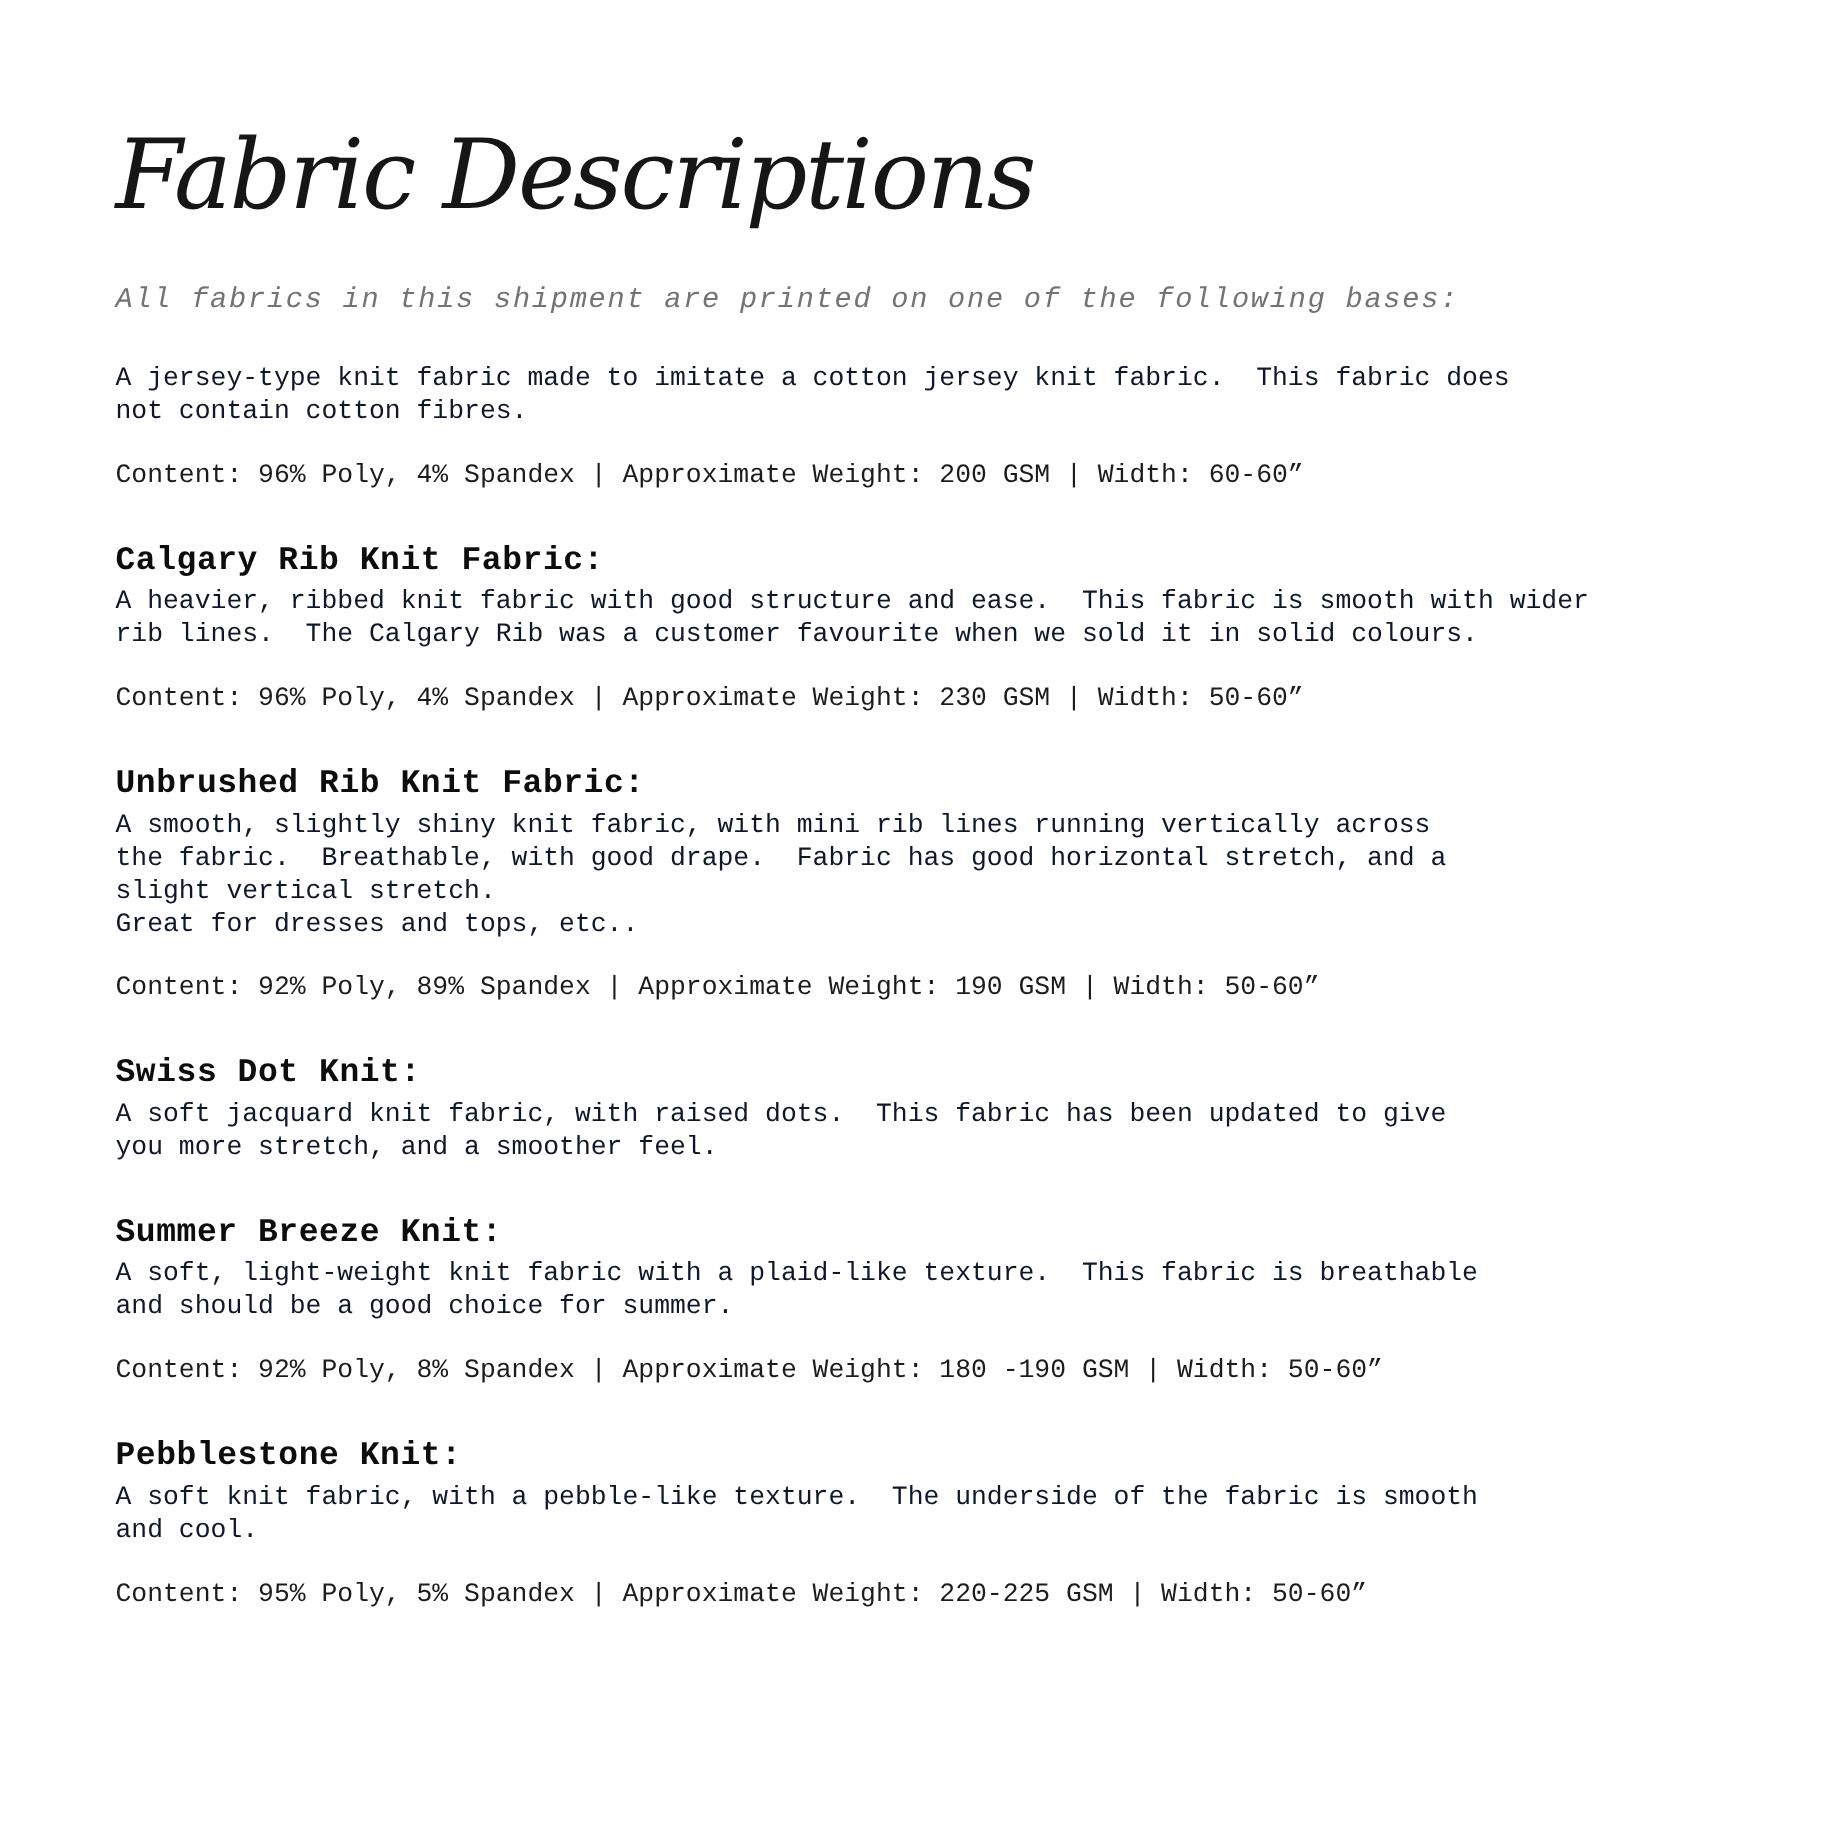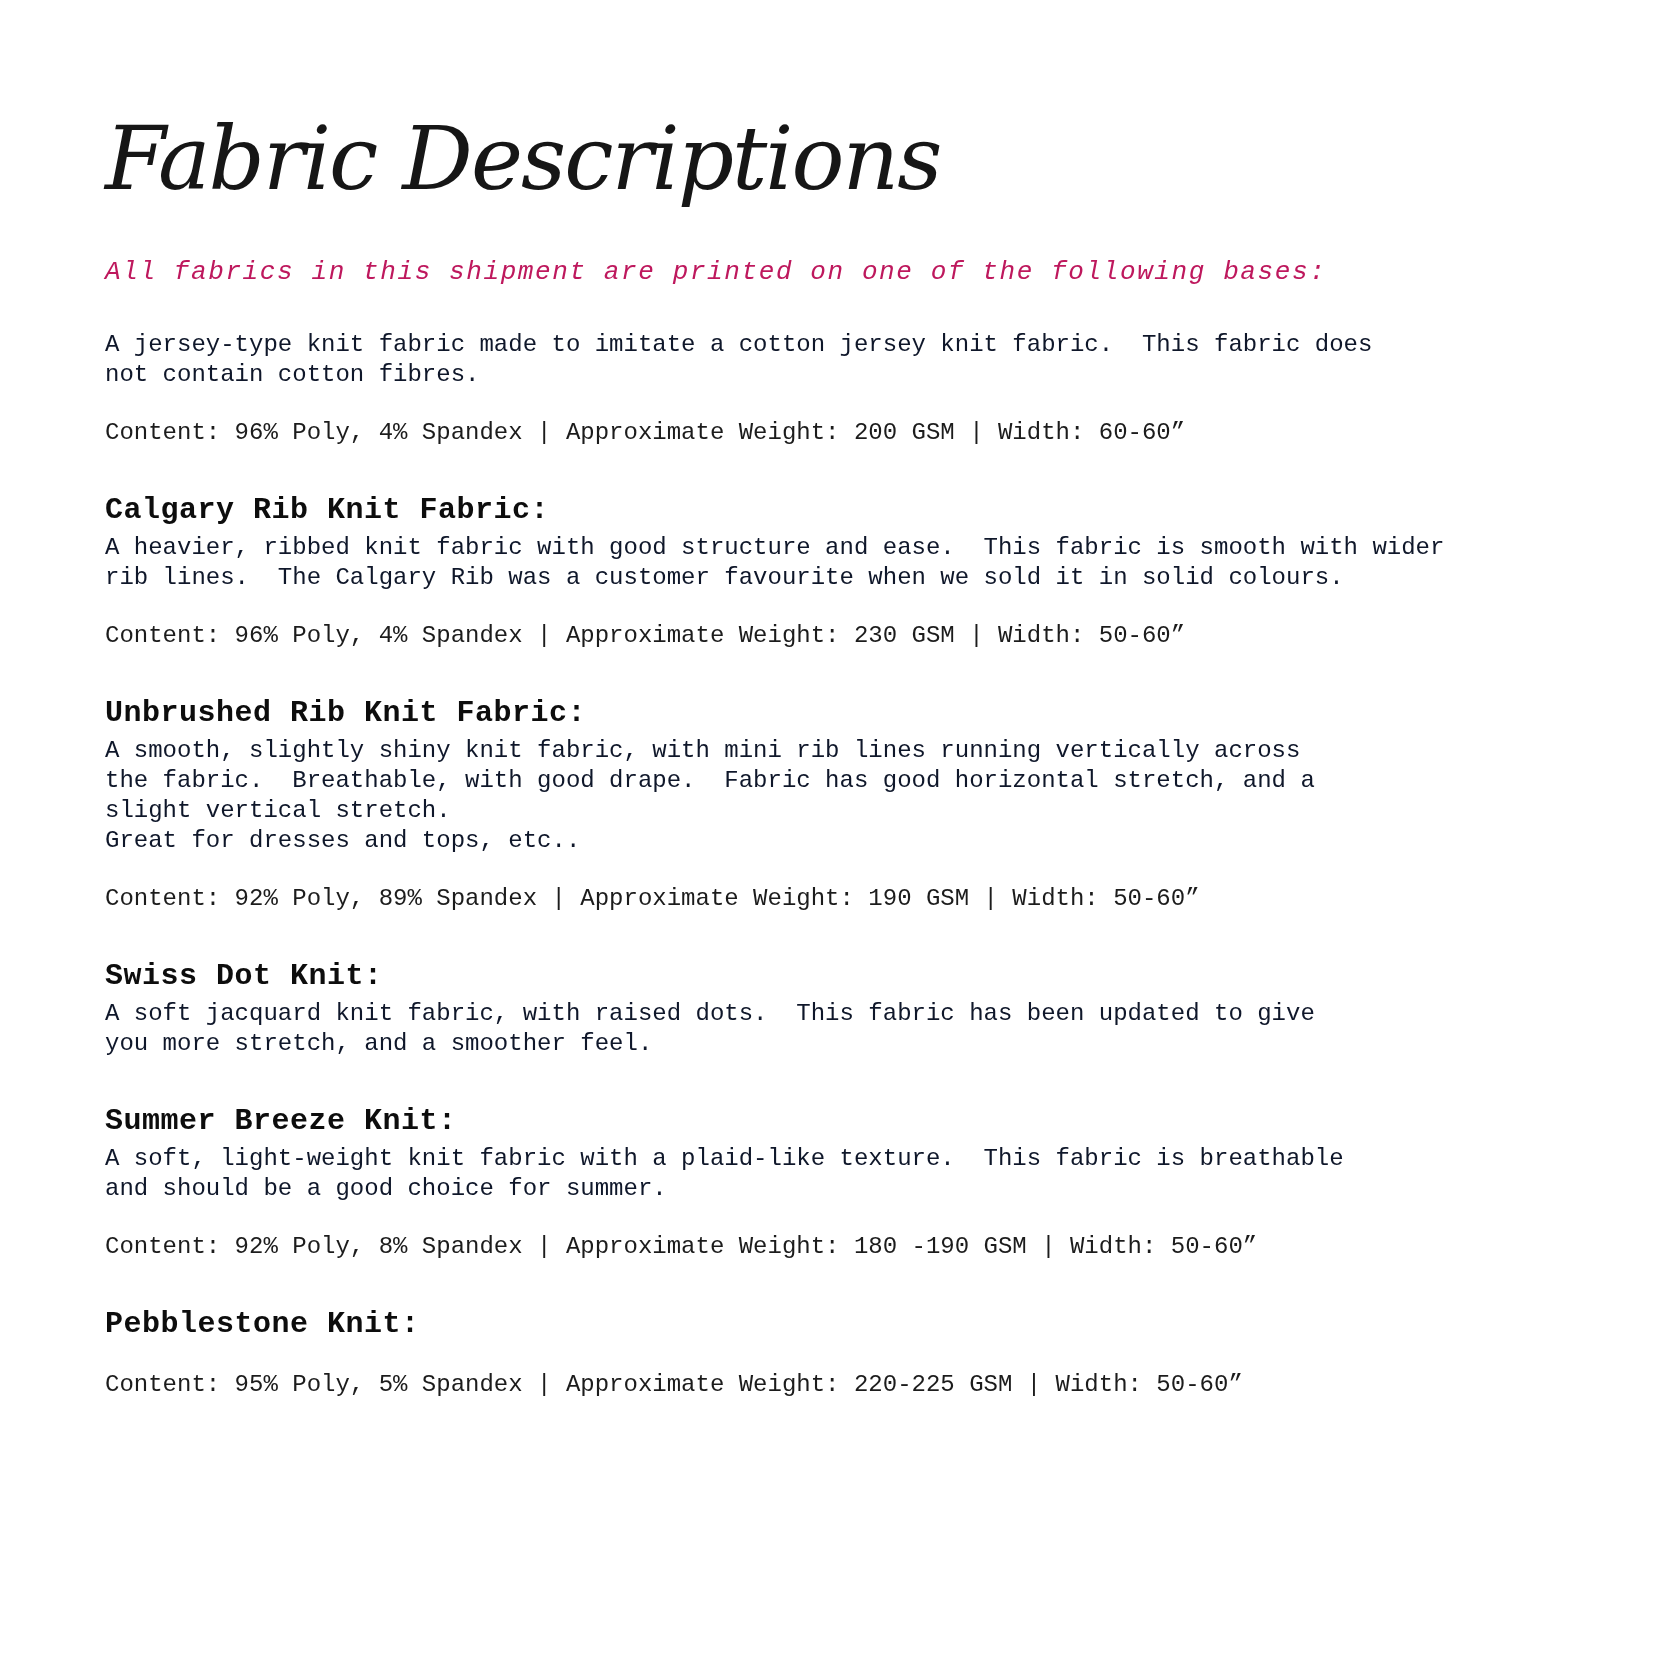--- a/index.html
+++ b/index.html
@@ -28,21 +28,21 @@
     white-space: nowrap;
   }
   .subtitle {
     font-family: "Liberation Mono", "DejaVu Sans Mono", monospace;
     font-style: italic;
     font-size: 26px;
     letter-spacing: 1.6px;
     line-height: 32px;
     margin-bottom: 42px;
     white-space: pre-wrap;
-    color: #be185d;
+    color: #737373;
   }
   .fabric-section { margin-top: 44px; }
   .fabric-section:first-of-type { margin-top: 0; }
   .fabric-name {
     font-family: "Liberation Mono", "DejaVu Sans Mono", monospace;
     font-weight: bold;
     font-size: 30px;
     line-height: 36px;
     margin-bottom: 5px;
     letter-spacing: 0.5px;
@@ -100,15 +100,17 @@
 
   <section class="fabric-section">
     <h2 class="fabric-name">Summer Breeze Knit:</h2>
     <p class="fabric-desc">A soft, light-weight knit fabric with a plaid-like texture.  This fabric is breathable
 and should be a good choice for summer.</p>
     <p class="fabric-specs">Content: 92% Poly, 8% Spandex | Approximate Weight: 180 -190 GSM | Width: 50-60”</p>
   </section>
 
   <section class="fabric-section">
     <h2 class="fabric-name">Pebblestone Knit:</h2>
+    <p class="fabric-desc">A soft knit fabric, with a pebble-like texture.  The underside of the fabric is smooth
+and cool.</p>
     <p class="fabric-specs">Content: 95% Poly, 5% Spandex | Approximate Weight: 220-225 GSM | Width: 50-60”</p>
   </section>
 </div>
 
 </body></html>

